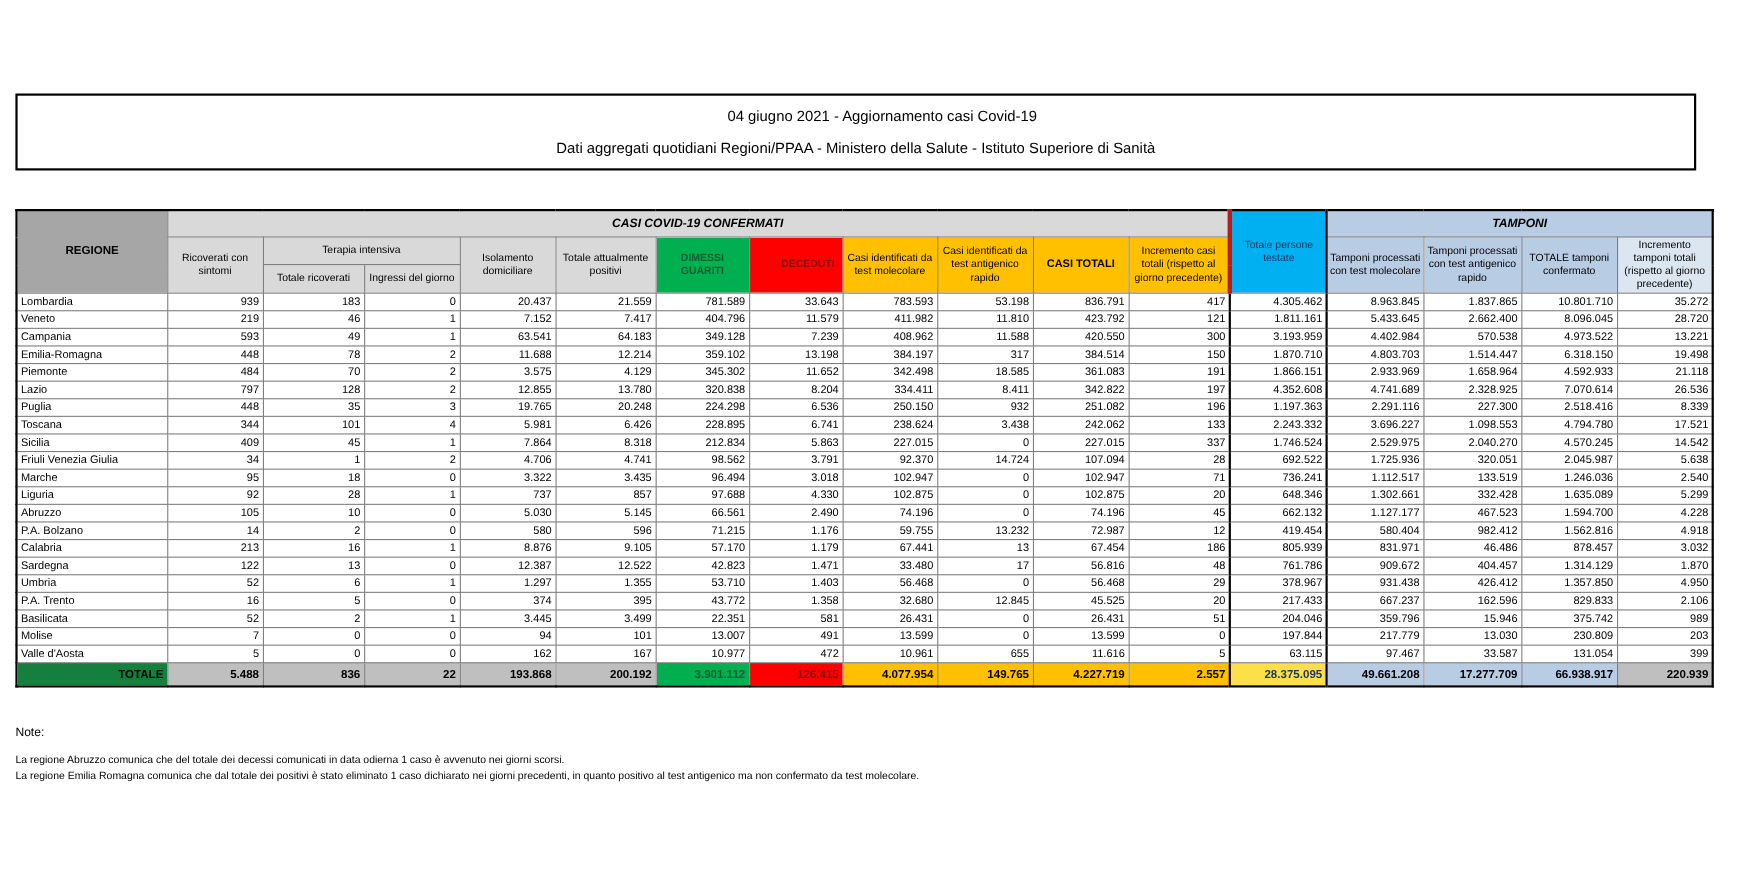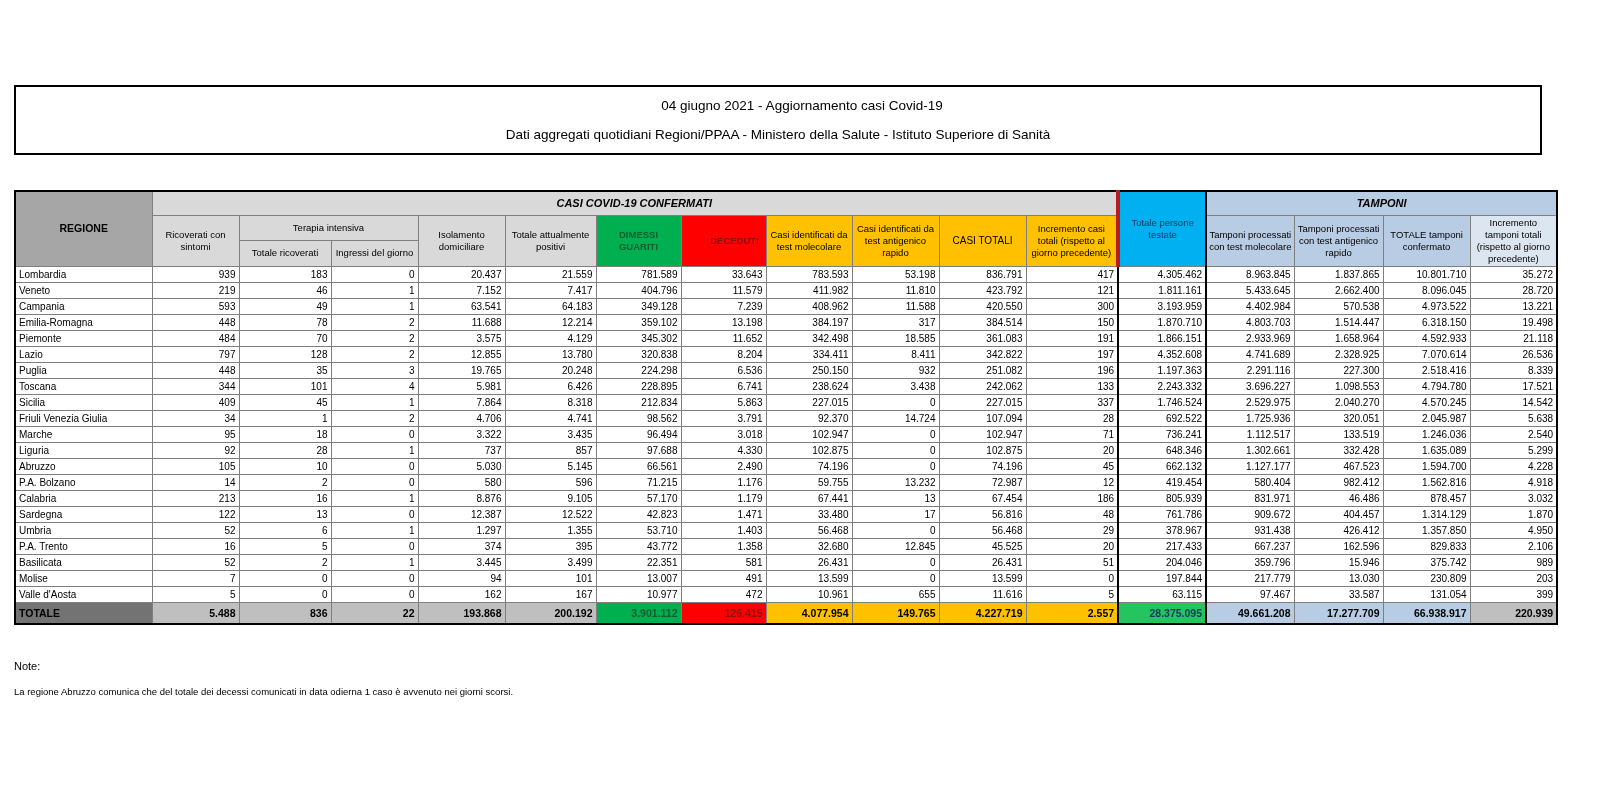--- a/index.html
+++ b/index.html
@@ -16,34 +16,34 @@
   thead th { font-size:9.5px; font-weight:normal; text-align:center; vertical-align:middle;
     background:#d9d9d9; padding:1px 2px; line-height:1.25; }
   th.band { font-size:11px; font-weight:bold; height:21px;font-style:italic; }
   th.regione-h { background:#a6a6a6; font-weight:bold; font-size:10.5px; }
   th.green  { background:#00b050; color:#0f5c2d; font-weight:bold; }
   th.red    { background:#ff0000; color:#8b0d0d; font-weight:bold;padding-left:24px; }
   th.yellow { background:#ffc000; }
   th.cyan   { background:#00b0f0; color:#17375e; border-left:4px solid #b91c1c; border-right:2px solid #000; }
   th.blue   { background:#b8cce4; }
   th.blue-light { background:#dce6f1; }
-  th.casitot { font-weight:normal; font-size:10px; }
+  th.casitot { font-weight:bold; font-size:10px; }
 
   tbody td { font-size:10px; height:15px; padding:0 3px; background:#fff; line-height:15px; }
   td.region { text-align:left; }
   td.num { text-align:right; }
   .ci-11 { border-left:2px solid #000; border-right:2px solid #000; }
 
   tfoot td { font-size:10.5px; font-weight:bold; height:20px; padding:0 3px; text-align:right; }
-  tfoot td.region { background:#737373; text-align:left; }
+  tfoot td.region { background:#15803d; text-align:right; }
   tfoot td.ci-0, tfoot td.ci-1, tfoot td.ci-2, tfoot td.ci-3, tfoot td.ci-4 { background:#bfbfbf; }
   tfoot td.ci-5 { background:#00b050; color:#0f5c2d; }
   tfoot td.ci-6 { background:#ff0000; color:#8b0d0d; }
   tfoot td.ci-7, tfoot td.ci-8, tfoot td.ci-9, tfoot td.ci-10 { background:#ffc000; }
-  tfoot td.ci-11 { background:#22c55e; color:#17375e; }
+  tfoot td.ci-11 { background:#fde047; color:#17375e; }
   tfoot td.ci-12, tfoot td.ci-13, tfoot td.ci-14 { background:#b8cce4; }
   tfoot td.ci-15 { background:#bfbfbf;margin-top:38px; }
 
   .notes { position:absolute; left:14px; top:660px; width:1500px; }
   .notes .notes-title { font-size:11px; margin:0 0 14px 0; }
   .notes p.note-line { font-size:9.5px; margin:0 0 3px 0; }
 </style>
 </head>
 <body>
 
@@ -520,13 +520,14 @@
         <td class="num ci-13">17.277.709</td>
         <td class="num ci-14">66.938.917</td>
         <td class="num ci-15">220.939</td>
       </tr>
   </tfoot>
 </table>
 
 <div class="notes">
   <p class="notes-title">Note:</p>
   <p class="note-line">La regione Abruzzo comunica che del totale dei decessi comunicati in data odierna 1 caso è avvenuto nei giorni scorsi.</p>
+  <p class="note-line">La regione Emilia Romagna comunica che dal totale dei positivi è stato eliminato 1 caso dichiarato nei giorni precedenti, in quanto positivo al test antigenico ma non confermato da test molecolare.</p>
 </div>
 
 </body></html>

